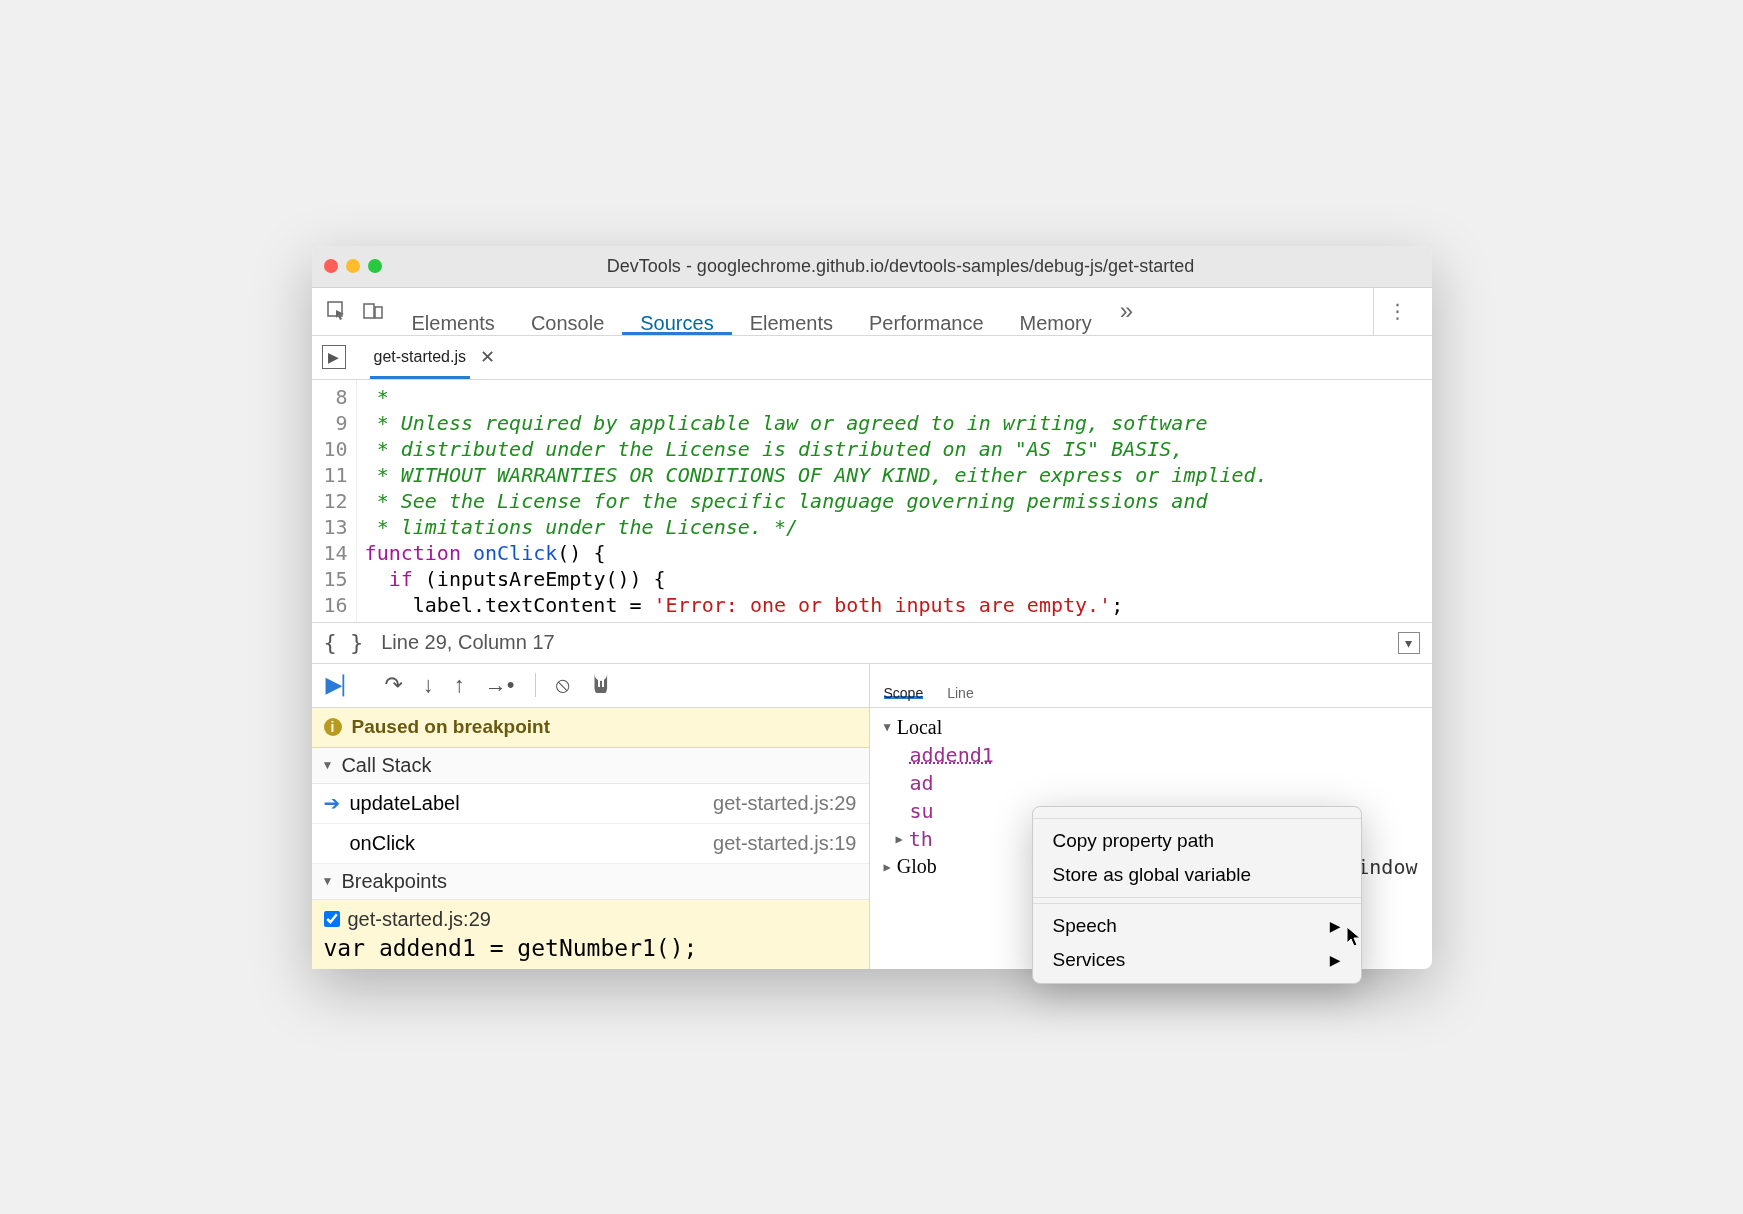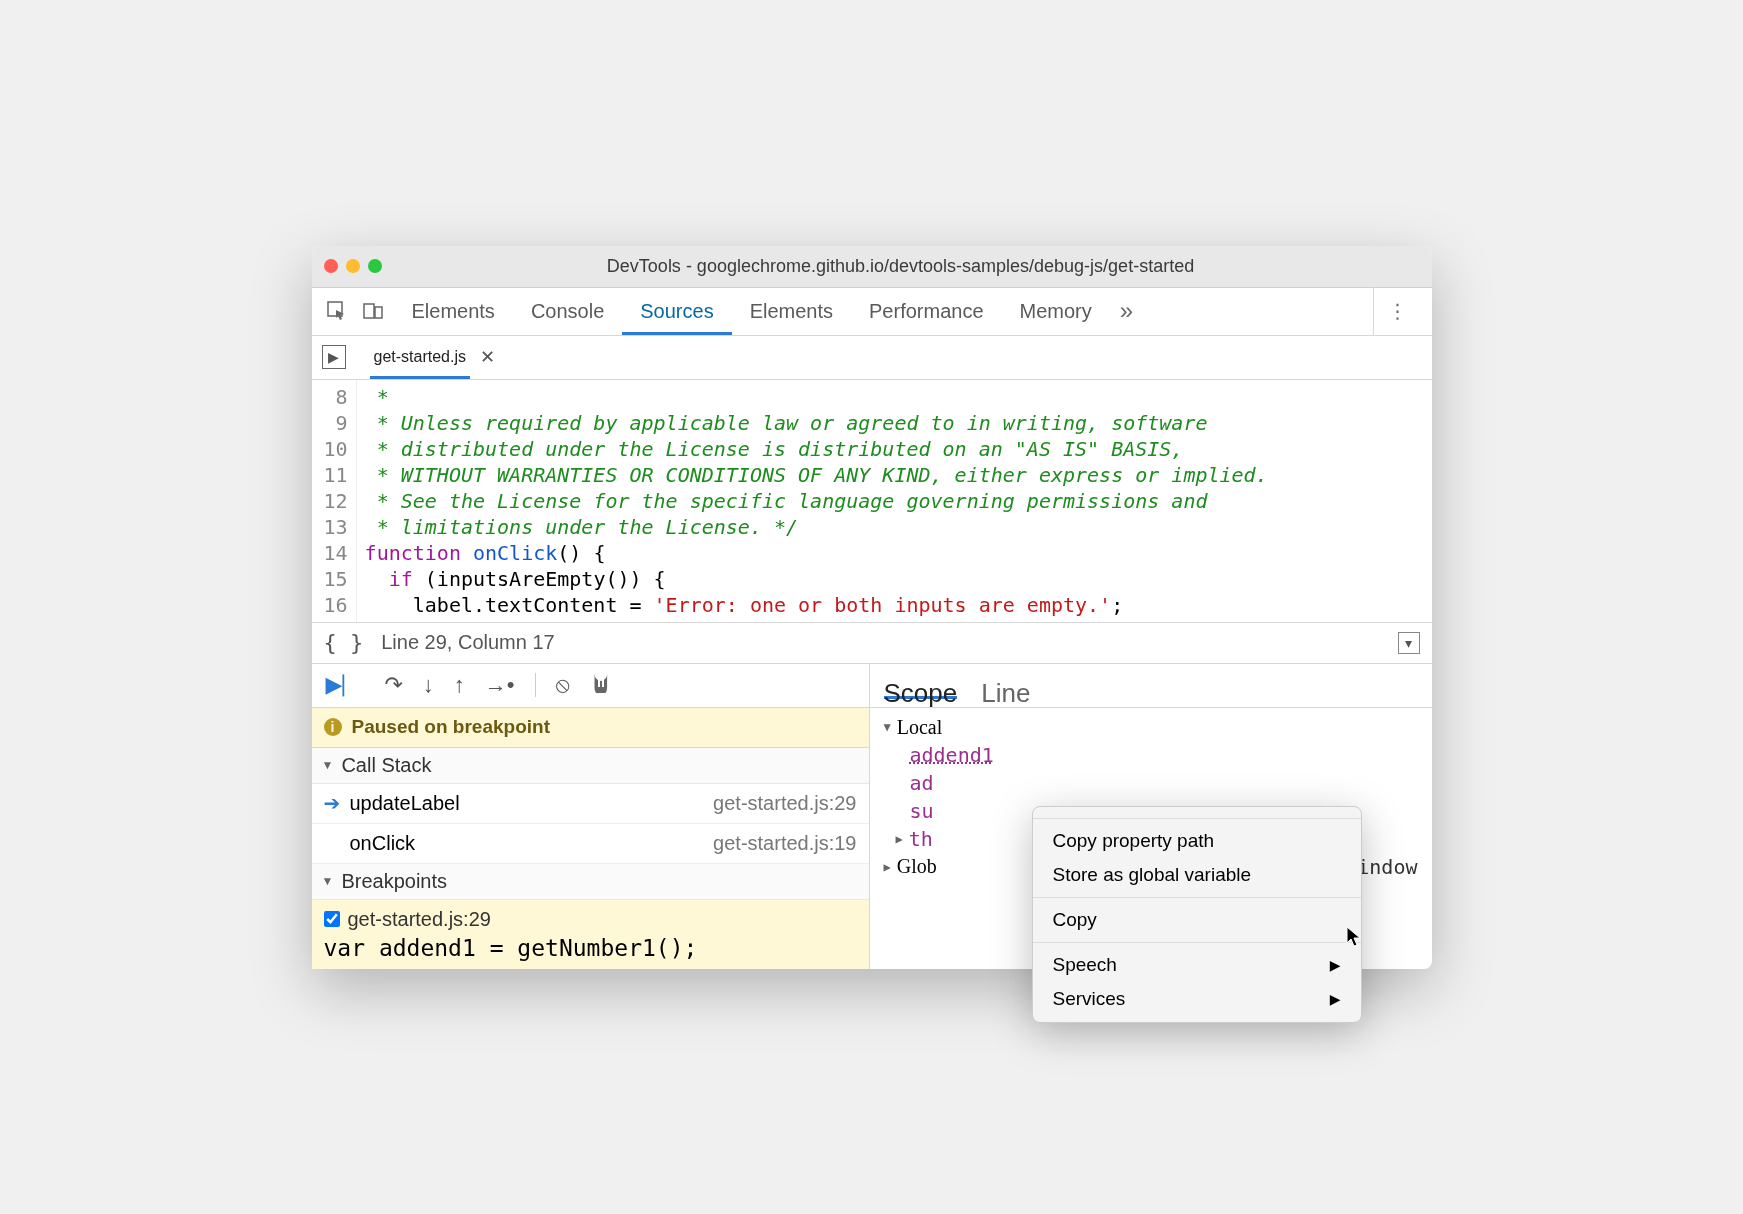--- a/index.html
+++ b/index.html
@@ -42,21 +42,21 @@
   border-bottom: 1px solid #d8d8d8;
   padding: 0 10px;
 }
 .tab-icon {
   width: 30px; height: 30px;
   color: #6a6a6a;
   display: flex; align-items: center; justify-content: center;
   margin-right: 6px;
 }
 .tab-item {
-  padding: 0 18px;
+  padding: 12px 18px;
   font-size: 20px;
   color: #5a5a5a;
   height: 48px;
   line-height: 48px;
   cursor: pointer;
 }
 .tab-item.active { color: #0369a1; border-bottom: 3px solid #2a7ad6; }
 .more-tabs { font-size: 24px; color: #6a6a6a; padding: 0 10px; }
 .kebab { margin-left: auto; font-size: 20px; color: #6a6a6a; padding: 0 14px; border-left: 1px solid #d8d8d8; height: 48px; display:flex; align-items:center;}
 .filebar {
@@ -105,21 +105,21 @@
 .paused-bar .info-i { width:18px;height:18px;border-radius:50%;background:#b89a20;color:#fff8d6;font-size:14px;display:flex;align-items:center;justify-content:center;margin-right:10px;font-weight:bold;}
 .section-hdr { height: 36px; display:flex; align-items:center; padding: 0 10px; font-size: 20px; color:#333; border-bottom: 1px solid #e8e8e8; background:#fafafa;}
 .tri { font-size: 12px; color:#666; margin-right: 8px;}
 .cs-row { height: 40px; display:flex; align-items:center; padding: 0 12px; font-size: 20px; border-bottom: 1px solid #eee;}
 .cs-row .arrow { color:#2a7ad6; margin-right: 10px; width: 16px;}
 .cs-row .loc { margin-left: auto; color:#777;}
 .bp-row { background:#fff8d6; padding: 8px 12px; font-size: 20px;}
 .bp-row .bp-top { display:flex; align-items:center; gap: 8px; color:#333;}
 .bp-row .bp-code { font-family: Menlo, monospace; font-size: 23px; margin-top: 4px;}
 .scope-tabs { height:44px; display:flex; align-items:center; border-bottom:1px solid #d8d8d8; padding:0 14px; gap:24px;}
-.scope-tab { font-size:26px; color:#666; height:28px; line-height:44px;}
+.scope-tab { font-size:14px; color:#666; height:28px; line-height:44px;}
 .scope-tab.active { color:#222; border-bottom:3px solid #2a7ad6;}
 .scope-body { padding: 6px 0; font-size: 20px; font-family: Menlo, monospace;}
 .scope-line { padding: 2px 14px; display:flex; align-items:center;}
 .scope-line .tri { margin-right: 6px;}
 .lvl1 { padding-left: 40px;}
 .varname { color: #9b2f8f;}
 .global-val { color: #333; margin-left: auto; font-family: Menlo, monospace;}
 .ctx-menu {
   position: absolute;
   left: 720px; top: 560px;
@@ -298,23 +298,20 @@
 
   <div class="ctx-menu" id="ctx">
       <div class="ctx-sep"></div>
       <div class="ctx-item">
         <span>Copy property path</span>
       </div>
       <div class="ctx-item">
         <span>Store as global variable</span>
       </div>
       <div class="ctx-sep"></div>
-      <div class="ctx-item">
-        <span>Copy</span>
-      </div>
       <div class="ctx-sep"></div>
       <div class="ctx-item">
         <span>Speech</span>
         <span class="sub">▶</span>
       </div>
       <div class="ctx-item">
         <span>Services</span>
         <span class="sub">▶</span>
       </div>
     </div>

